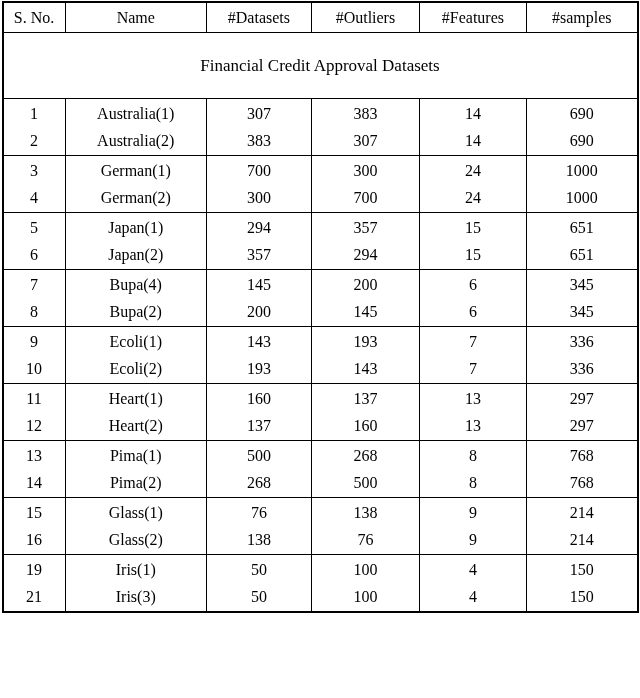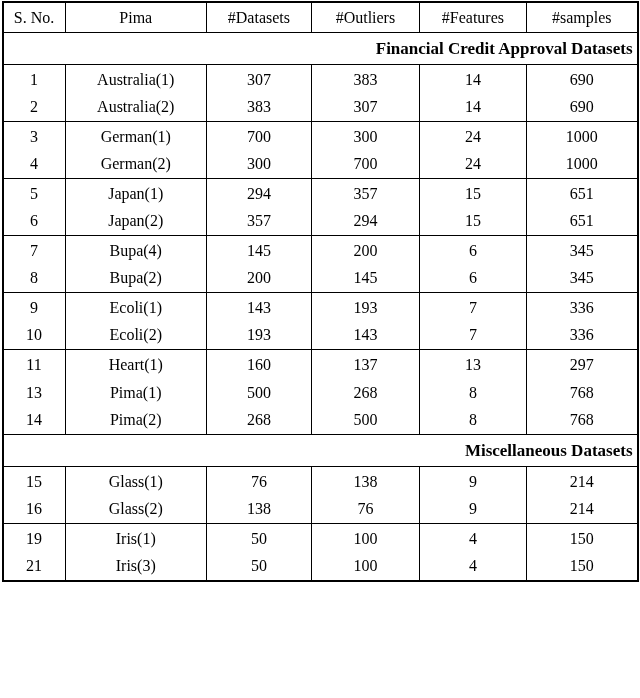--- a/index.html
+++ b/index.html
@@ -45,26 +45,25 @@
   }
   th {
     font-weight: normal;
     padding: 5px 4px;
   }
   tr.section-row {
     border-top: 1px solid #000;
     border-bottom: 1px solid #000;
   }
   tr.section-row td {
-    font-weight: bold;
+    font-weight: normal;
     font-size: 17px;
-    padding: 6px 4px;
+    padding: 23px 4px;
     border-left: none;
     border-right: none;
-    text-align: right;
   }
   tr.group-end {
     border-bottom: 1px solid #000;
   }
   tr.group-start td {
     padding-top: 5px;
   }
   tr.group-end td {
     padding-bottom: 5px;
   }
@@ -78,21 +77,21 @@
       <col class="c-sno">
       <col class="c-name">
       <col class="c-tgt">
       <col class="c-out">
       <col class="c-feat">
       <col class="c-samp">
     </colgroup>
     <thead>
       <tr id="header-row">
           <th>S. No.</th>
-          <th>Pima</th>
+          <th>Name</th>
           <th>#Datasets</th>
           <th>#Outliers</th>
           <th>#Features</th>
           <th>#samples</th>
         </tr>
     </thead>
     <tbody id="table-body">
         <tr class="section-row">
           <td colspan="6">Financial Credit Approval Datasets</td>
         </tr>
@@ -177,39 +176,44 @@
           <td>336</td>
         </tr>
         <tr class="group-start">
           <td>11</td>
           <td>Heart(1)</td>
           <td>160</td>
           <td>137</td>
           <td>13</td>
           <td>297</td>
         </tr>
+        <tr class="group-end">
+          <td>12</td>
+          <td>Heart(2)</td>
+          <td>137</td>
+          <td>160</td>
+          <td>13</td>
+          <td>297</td>
+        </tr>
         <tr class="group-start">
           <td>13</td>
           <td>Pima(1)</td>
           <td>500</td>
           <td>268</td>
           <td>8</td>
           <td>768</td>
         </tr>
         <tr class="group-end">
           <td>14</td>
           <td>Pima(2)</td>
           <td>268</td>
           <td>500</td>
           <td>8</td>
           <td>768</td>
         </tr>
-        <tr class="section-row">
-          <td colspan="6">Miscellaneous Datasets</td>
-        </tr>
         <tr class="group-start">
           <td>15</td>
           <td>Glass(1)</td>
           <td>76</td>
           <td>138</td>
           <td>9</td>
           <td>214</td>
         </tr>
         <tr class="group-end">
           <td>16</td>

